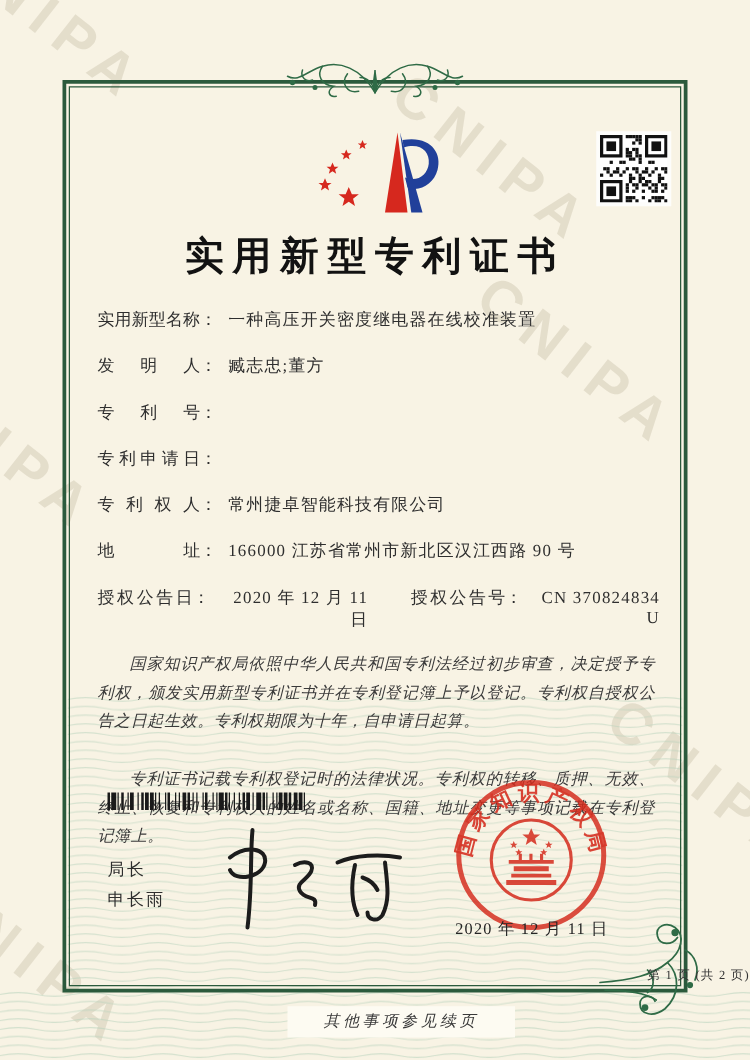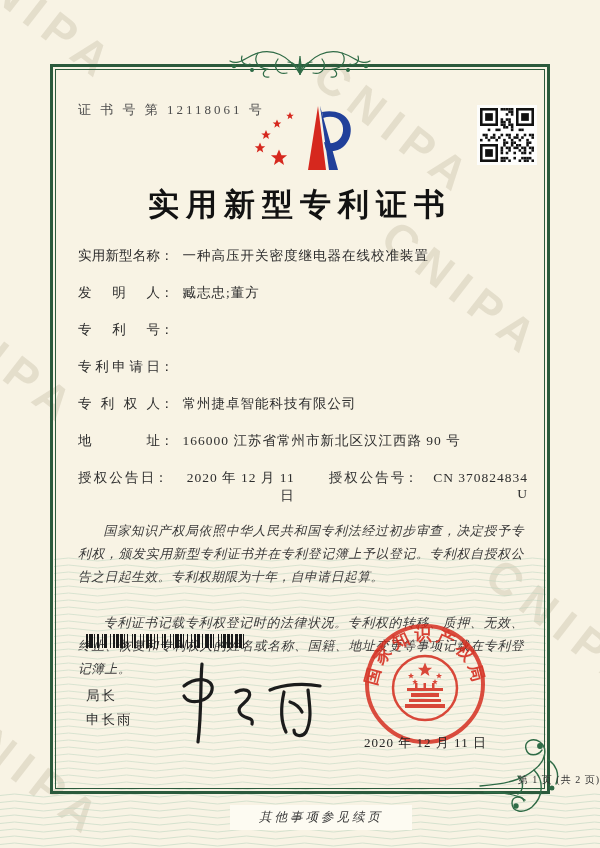--- a/index.html
+++ b/index.html
@@ -123,21 +123,20 @@
       <path d="M56 40 C66 50 66 66 54 77 C45 84 34 82 34 73 C34 66 44 65 46 71"></path>
       <path d="M6 62 C24 62 38 64 47 70"></path>
       <path d="M70 30 C78 34 82 44 78 54"></path>
       <path d="M40 46 C46 52 46 60 40 64"></path>
       <circle cx="62" cy="16" r="2.2" fill="#2f6b46"></circle>
       <circle cx="38" cy="76" r="2" fill="#2f6b46"></circle>
       <circle cx="74" cy="58" r="1.8" fill="#2f6b46"></circle>
     </g>
   </svg>
 
-  <div class="cert-no">证 书 号 第 12118061 号</div>
 
   <svg class="logo" viewBox="0 0 106 72">
     <defs>
       <path id="star" d="M0 -10 L2.94 -3.09 L9.51 -3.09 L4.05 1.18 L5.88 8.09 L0 4 L-5.88 8.09 L-4.05 1.18 L-9.51 -3.09 L-2.94 -3.09 Z"></path>
     </defs>
     <g fill="#d6281e">
       <use href="#star" transform="translate(31,54) scale(0.85)"></use>
       <use href="#star" transform="translate(12,44) scale(0.55)"></use>
       <use href="#star" transform="translate(18,31) scale(0.5)"></use>
       <use href="#star" transform="translate(29,20) scale(0.45)"></use>

